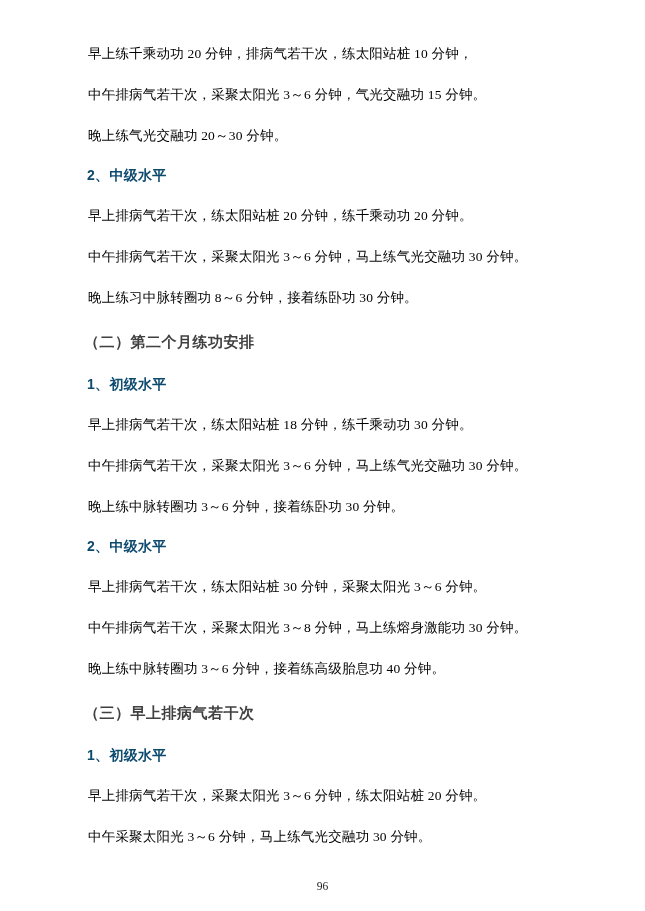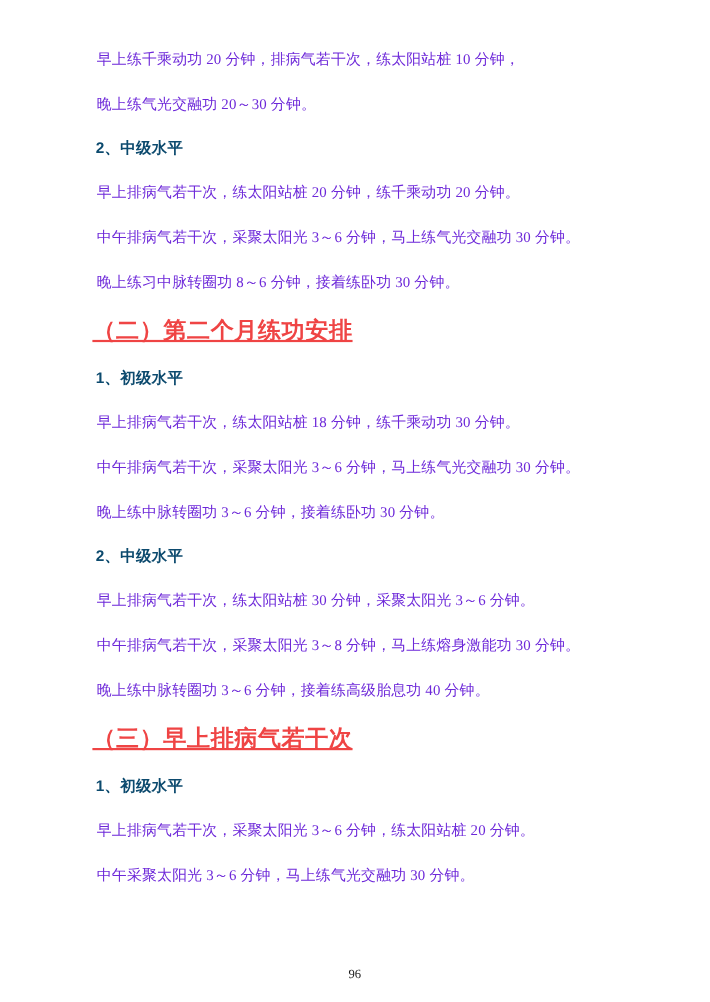--- a/index.html
+++ b/index.html
@@ -20,60 +20,60 @@
     padding: 46px 50px 0 88px;
     background: #ffffff;
     color: #1a1a1a;
   }
   .p-body {
     font-family: "Liberation Serif", "DejaVu Serif", serif;
     font-size: 13.5px;
     line-height: 16px;
     margin: 0 0 25px 0;
     white-space: nowrap;
-    color: #6d28d9;
+    color: #000000;
     letter-spacing: 0.2px;
   }
   .p-subhead {
     font-family: "Liberation Sans", "DejaVu Sans", sans-serif;
     font-weight: bold;
     font-size: 14px;
     line-height: 17px;
     margin: -2px 0 24px -1px;
     white-space: nowrap;
     color: #0c4a6e;
     letter-spacing: 0.3px;
   }
   .p-heading {
     font-family: "Liberation Sans", "DejaVu Sans", sans-serif;
     font-weight: bold;
-    font-size: 21px;
+    font-size: 15px;
     line-height: 21px;
     margin: 2px 0 26px -4px;
     white-space: nowrap;
-    color: #ef4444;
+    color: #404040;
     letter-spacing: 0.5px;
-    text-decoration: underline;
   }
   .page-footer {
     position: absolute;
     left: 0;
     right: 0;
     top: 880px;
     text-align: center;
     font-family: Liberation Serif, serif;
     font-size: 11.5px;
     color: #1a1a1a;
   }
 </style>
 </head>
 <body>
 
 <div class="page">
   <p class="p-body">早上练千乘动功 20 分钟，排病气若干次，练太阳站桩 10 分钟，</p>
+  <p class="p-body">中午排病气若干次，采聚太阳光 3～6 分钟，气光交融功 15 分钟。</p>
   <p class="p-body">晚上练气光交融功 20～30 分钟。</p>
   <p class="p-subhead">2、中级水平</p>
   <p class="p-body">早上排病气若干次，练太阳站桩 20 分钟，练千乘动功 20 分钟。</p>
   <p class="p-body">中午排病气若干次，采聚太阳光 3～6 分钟，马上练气光交融功 30 分钟。</p>
   <p class="p-body">晚上练习中脉转圈功 8～6 分钟，接着练卧功 30 分钟。</p>
   <p class="p-heading">（二）第二个月练功安排</p>
   <p class="p-subhead">1、初级水平</p>
   <p class="p-body">早上排病气若干次，练太阳站桩 18 分钟，练千乘动功 30 分钟。</p>
   <p class="p-body">中午排病气若干次，采聚太阳光 3～6 分钟，马上练气光交融功 30 分钟。</p>
   <p class="p-body">晚上练中脉转圈功 3～6 分钟，接着练卧功 30 分钟。</p>

